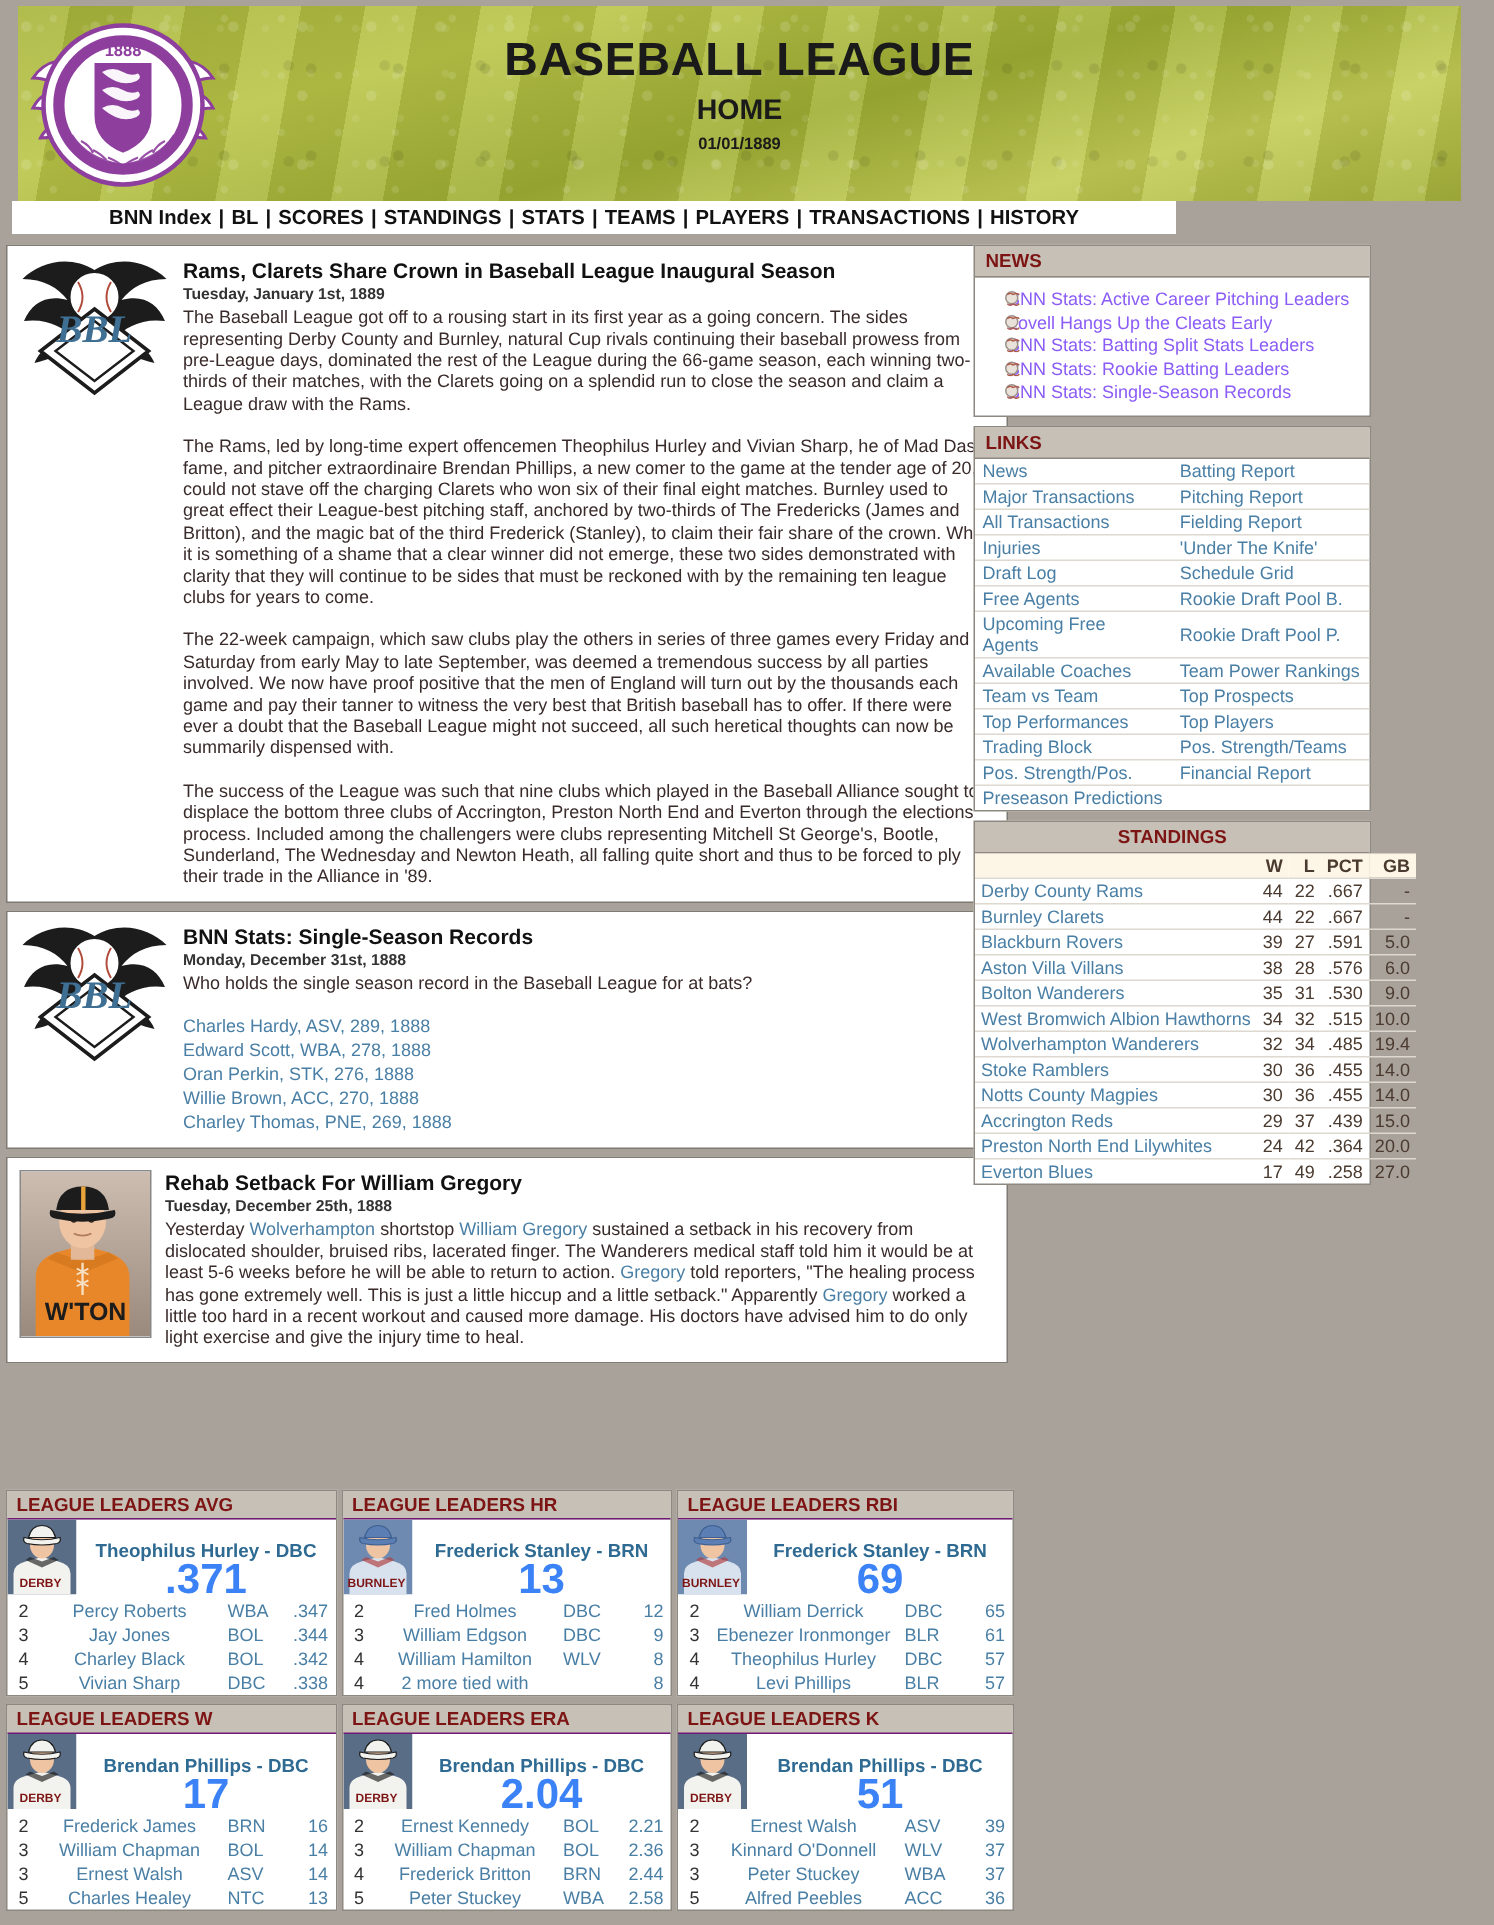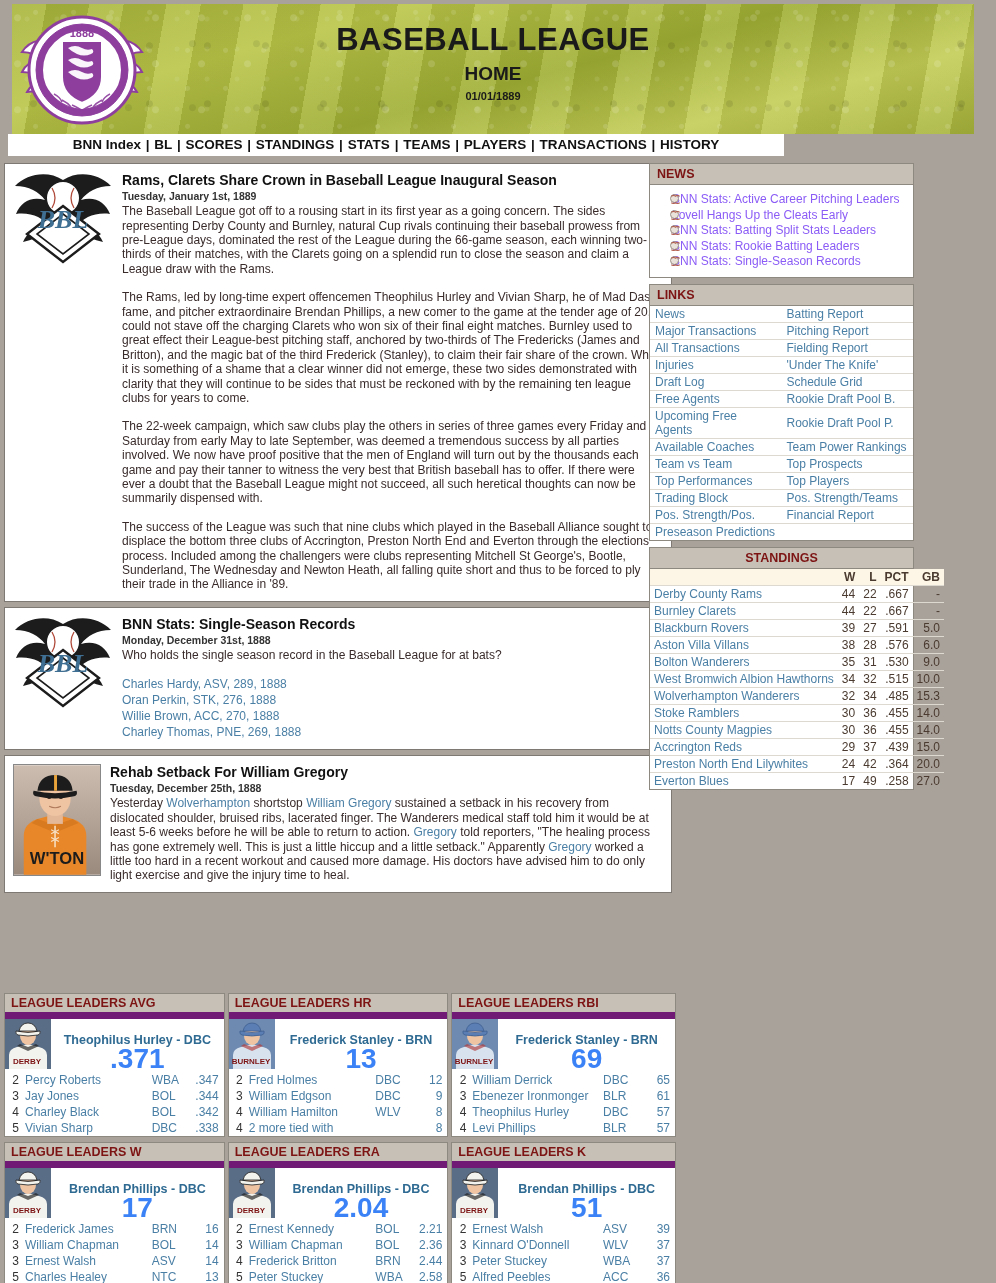--- a/index.html
+++ b/index.html
@@ -115,32 +115,32 @@
   table.standings td.pct{ text-align:right; color:#4a3a2f; width:34px; }
   table.standings td.gb{ text-align:right; color:#4a3a2f; width:34px; }
 
   
   .leaders{ position:absolute; left:4px; top:993px; width:672px; }
   .leader-row{ display:flex; gap:3px; margin-bottom:5px; }
   .leader-box{ width:222px; background:#fff; border:1px solid #8d8880; }
   .leader-box.wide{ width:226px; }
   .leader-head{
     background:#c7c0b6; color:#7d1414; font-weight:bold; font-size:12.5px;
-    padding:2px 6px; border-bottom:7px solid #701a75;
+    padding:2px 6px; border-bottom:1px solid #701a75;
   }
   .leader-top{ display:flex; align-items:flex-start; }
   .leader-thumb{ width:46px; height:50px; flex:0 0 46px; }
   .leader-topinfo{ flex:1; text-align:center; padding-top:14px; }
   .leader-name{ font-size:12.5px; font-weight:bold; color:#2e6a92; }
   .leader-name .team{ color:#2e6a92; }
   .leader-val{ font-size:28px; font-weight:bold; color:#3b82f6; line-height:26px; margin-top:-1px; }
   table.leader-list{ border-collapse:collapse; width:100%; font-size:12px; }
   table.leader-list td{ padding:0px 2px; color:#4a7fa5; line-height:16px; }
   table.leader-list td.rank{ width:18px; text-align:right; color:#333; padding-right:4px; }
-  table.leader-list td.pname{ text-align:left; }
+  table.leader-list td.pname{ text-align:center; }
   table.leader-list td.ptm{ text-align:left; width:40px; }
   table.leader-list td.pval{ text-align:right; width:34px; padding-right:5px; }
 </style>
 </head>
 <body>
 
 <div class="page">
 
   <div class="header">
     <div class="header-noise"></div>
@@ -215,20 +215,21 @@
         <path d="M50 34 L86 62 L50 90 L14 62 Z" fill="#fff" stroke="#1c1c1c" stroke-width="2.4"></path>
         <path d="M50 42 L76 62 L50 82 L24 62 Z" fill="none" stroke="#1c1c1c" stroke-width="1.6"></path>
         <text x="50" y="56" text-anchor="middle" font-family="Liberation Serif, serif" font-style="italic" font-size="26" font-weight="bold" fill="#3f6f92">BBL</text>
       </svg>
       <div class="art-body">
         <div class="art-title">BNN Stats: Single-Season Records</div>
         <div class="art-date">Monday, December 31st, 1888</div>
         <div class="art-text">Who holds the single season record in the Baseball League for at bats?</div>
         <div class="rec-list" id="a1-records">
             <div>Charles Hardy, ASV, 289, 1888</div>
+            <div>Edward Scott, WBA, 278, 1888</div>
             <div>Oran Perkin, STK, 276, 1888</div>
             <div>Willie Brown, ACC, 270, 1888</div>
             <div>Charley Thomas, PNE, 269, 1888</div>
           </div>
       </div>
     </div>
 
     <div class="article">
       <svg class="photo" viewBox="0 0 88 112">
         <defs>
@@ -388,21 +389,21 @@
               <td class="num">34</td>
               <td class="num">32</td>
               <td class="pct">.515</td>
               <td class="gb">10.0</td>
             </tr>
             <tr>
               <td class="name">Wolverhampton Wanderers</td>
               <td class="num">32</td>
               <td class="num">34</td>
               <td class="pct">.485</td>
-              <td class="gb">15.3</td>
+              <td class="gb">19.4</td>
             </tr>
             <tr>
               <td class="name">Stoke Ramblers</td>
               <td class="num">30</td>
               <td class="num">36</td>
               <td class="pct">.455</td>
               <td class="gb">14.0</td>
             </tr>
             <tr>
               <td class="name">Notts County Magpies</td>

